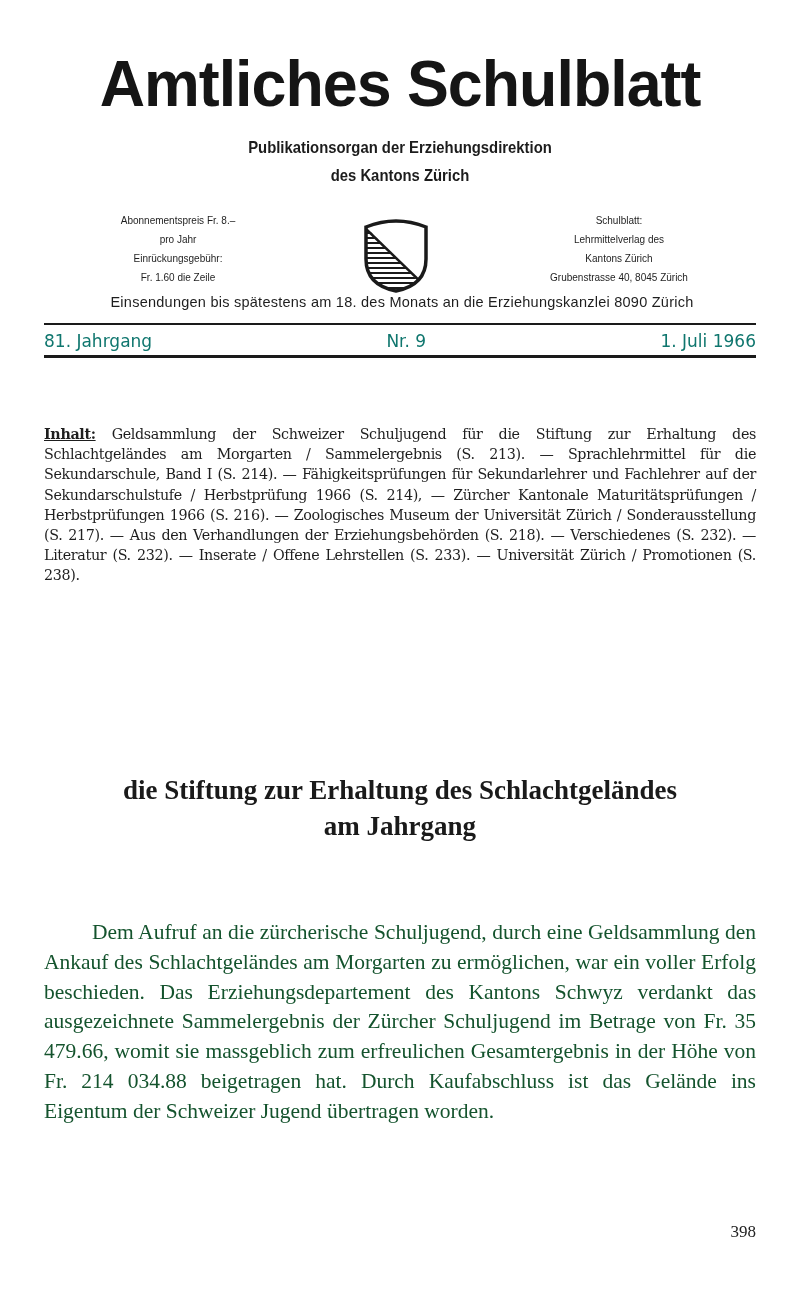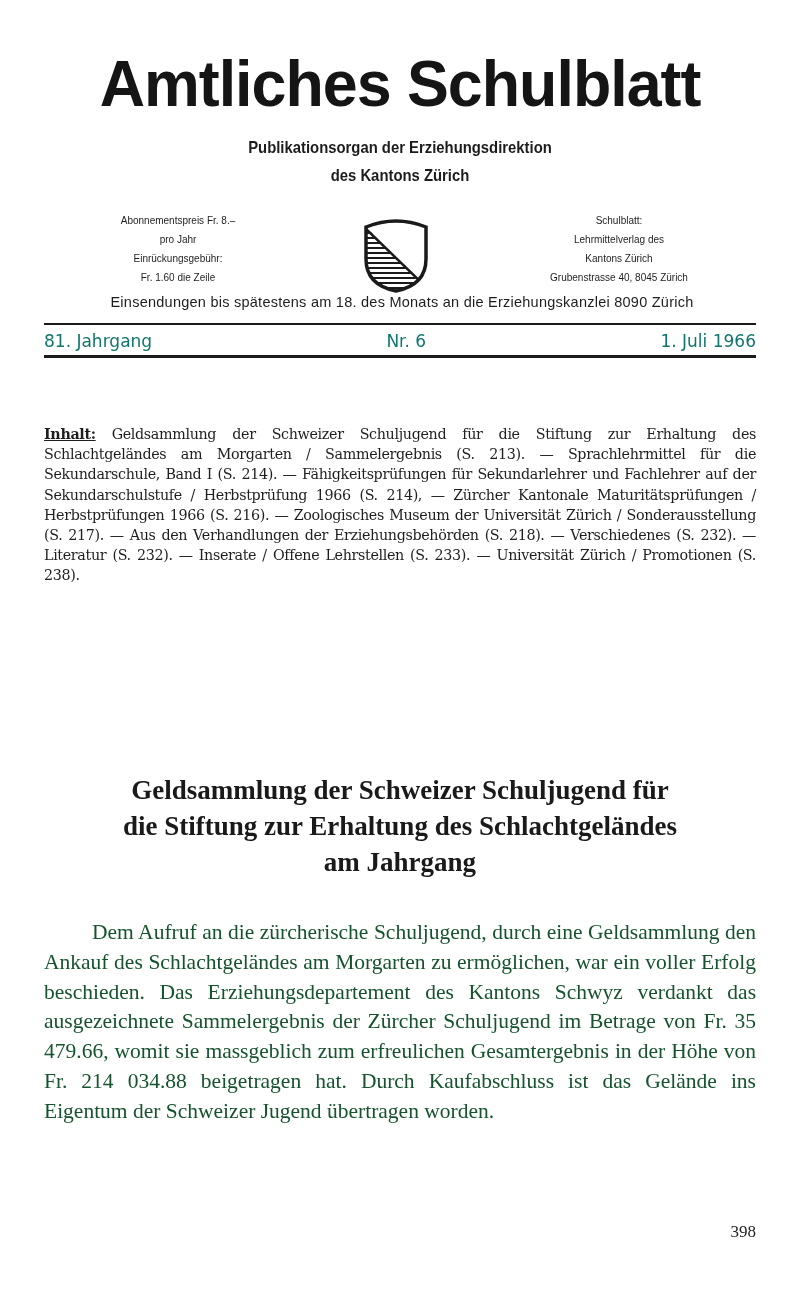--- a/index.html
+++ b/index.html
@@ -110,31 +110,30 @@
   <div>Lehrmittelverlag des</div>
   <div>Kantons Zürich</div>
   <div>Grubenstrasse 40, 8045 Zürich</div>
 </div>
 
 <div class="deadline">Einsendungen bis spätestens am 18. des Monats an die Erziehungskanzlei 8090 Zürich</div>
 
 <div class="rule top"></div>
 <div class="issue-row">
   <span>81. Jahrgang</span>
-  <span>Nr. 6</span>
+  <span>Nr. 9</span>
   <span>1. Juli 1966</span>
 </div>
 <div class="rule bottom"></div>
 
 <div class="contents">
   <span class="label">Inhalt:</span>
   <span>Geldsammlung der Schweizer Schuljugend für die Stiftung zur Erhaltung des Schlachtgeländes am Morgarten / Sammelergebnis (S. 213). — Sprachlehrmittel für die Sekundarschule, Band I (S. 214). — Fähigkeitsprüfungen für Sekundarlehrer und Fachlehrer auf der Sekundarschulstufe / Herbstprüfung 1966 (S. 214), — Zürcher Kantonale Maturitätsprüfungen / Herbstprüfungen 1966 (S. 216). — Zoologisches Museum der Universität Zürich / Sonderausstellung (S. 217). — Aus den Verhandlungen der Erziehungsbehörden (S. 218). — Verschiedenes (S. 232). — Literatur (S. 232). — Inserate / Offene Lehrstellen (S. 233). — Universität Zürich / Promotionen (S. 238).</span>
 </div>
 
 <div class="article-title">
-  <div>Geldsammlung der Schweizer Schuljugend für</div>
   <div>die Stiftung zur Erhaltung des Schlachtgeländes</div>
   <div>am Jahrgang</div>
 </div>
 
 <div class="article-body">Dem Aufruf an die zürcherische Schuljugend, durch eine Geldsammlung den Ankauf des Schlachtgeländes am Morgarten zu ermöglichen, war ein voller Erfolg beschieden. Das Erziehungsdepartement des Kantons Schwyz verdankt das ausgezeichnete Sammelergebnis der Zürcher Schuljugend im Betrage von Fr. 35 479.66, womit sie massgeblich zum erfreulichen Gesamtergebnis in der Höhe von Fr. 214 034.88 beigetragen hat. Durch Kaufabschluss ist das Gelände ins Eigentum der Schweizer Jugend übertragen worden.</div>
 
 <div class="page-number">398</div>
 
 </body></html>

